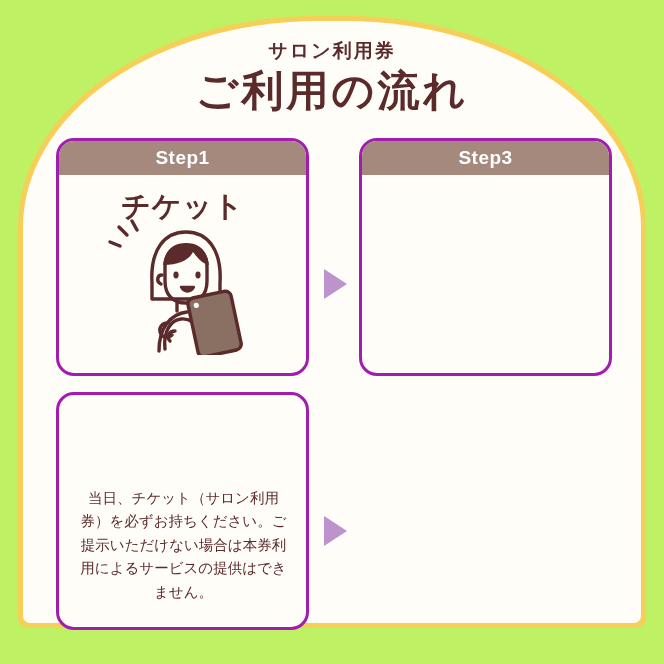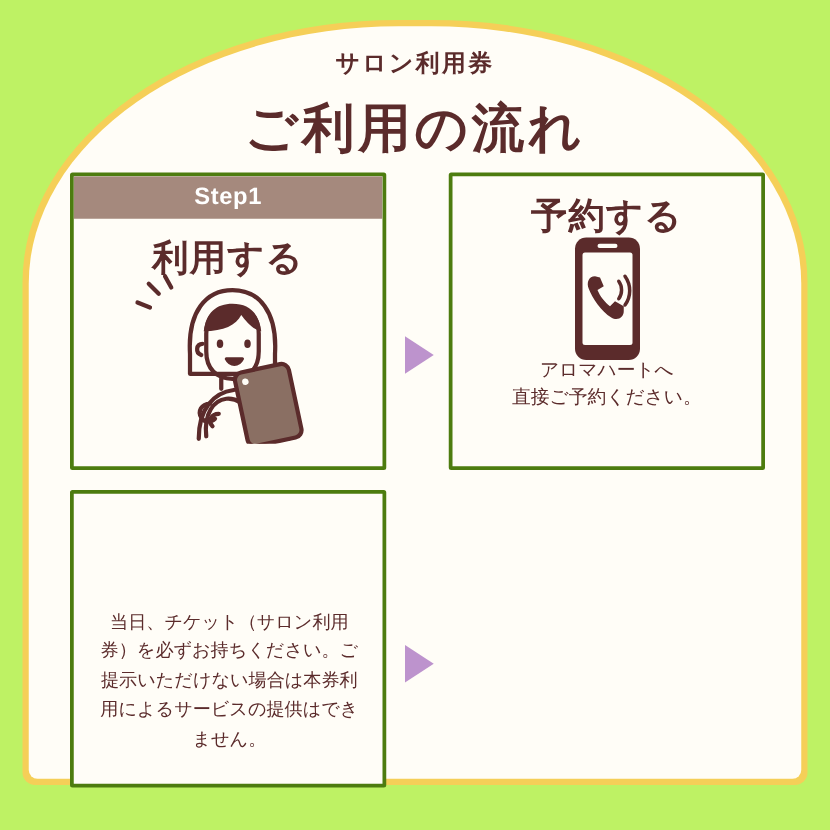--- a/index.html
+++ b/index.html
@@ -54,21 +54,21 @@
     text-align: center;
   }
   .head-sub {
     font-family: "Liberation Serif", serif;
     font-size: 19px;
     letter-spacing: 2px;
     color: #5b2b2b;
     font-weight: 700;
   }
   .head-main {
-    margin-top: 18px;
+    margin-top: 5px;
     font-family: "Liberation Serif", serif;
     font-size: 42px;
     letter-spacing: 3px;
     color: #5b2b2b;
     font-weight: 700;
     line-height: 1.05;
     text-align: center;
   }
 
   
@@ -79,22 +79,22 @@
     width: 556px;
     height: 492px;
     display: grid;
     grid-template-columns: 253px 253px;
     grid-template-rows: 238px 238px;
     column-gap: 50px;
     row-gap: 16px;
   }
   .card {
     position: relative;
-    border: 3px solid #4d7c0f;
-    border-radius: 2px;
+    border: 3px solid #a21caf;
+    border-radius: 18px;
     background: #fffdf7;
     box-sizing: border-box;
     overflow: hidden;
   }
   .card-head {
     height: 34px;
     background: #a5897d;
     color: #ffffff;
     font-size: 19px;
     font-weight: 700;
@@ -172,21 +172,21 @@
     <div class="head">
       <div class="head-sub">サロン利用券</div>
       <div class="head-main">ご利用の流れ</div>
     </div>
 
     <div class="grid">
 
       <div class="card">
         <div class="card-head">Step1</div>
         <div class="card-body">
-          <div class="card-title t-s1">利用する</div>
+          <div class="card-title t-s1">チケット</div>
           <div class="art art-girl">
             <svg width="156" height="136" viewBox="0 0 156 136" fill="none">
               <g stroke="#5b2b2b" stroke-width="3.4" stroke-linecap="round" stroke-linejoin="round" fill="none">
 
                 <line x1="22" y1="16" x2="14" y2="8"></line>
                 <line x1="32" y1="11" x2="27" y2="2"></line>
                 <line x1="15" y1="27" x2="5" y2="23"></line>
 
                 <path d="M47 64 C45 30 60 13 81 13 C102 13 117 30 115 64 L115 80 L47 80 Z"></path>
 
@@ -217,41 +217,21 @@
                 <rect x="86" y="76" width="44" height="60" rx="6" fill="#8a6f63" stroke="#5b2b2b" stroke-width="3.4"></rect>
                 <circle cx="94" cy="84" r="2.6" fill="#fffdf7"></circle>
               </g>
             </svg>
           </div>
         </div>
       </div>
 
 
       <div class="card">
-        <div class="card-body">
-          <div class="card-title t-s3">予約する</div>
-          <div class="art art-phone">
-            <svg width="74" height="104" viewBox="0 0 74 104" fill="none">
-              <rect x="11" y="3" width="52" height="98" rx="9" fill="#5b2b2b"></rect>
-              <rect x="17" y="15" width="40" height="74" rx="2" fill="#fffdf7"></rect>
-              <rect x="29" y="8" width="16" height="3.4" rx="1.7" fill="#fffdf7"></rect>
-              <g fill="#5b2b2b">
-                <path d="M27 34 C22 34 20 39 22 44 C25 52 32 62 40 67 C45 70 50 67 50 62 L50 58 L43 54 L39 58 C35 55 31 50 29 45 L34 42 L31 35 Z"></path>
-              </g>
-              <g stroke="#5b2b2b" stroke-width="2.8" fill="none" stroke-linecap="round">
-                <path d="M46 38 C49 42 49 48 46 52"></path>
-                <path d="M51 34 C56 41 56 50 51 57"></path>
-              </g>
-            </svg>
-          </div>
-          <div class="caption">
-            <div>アロマハートへ</div>
-            <div>直接ご予約ください。</div>
-          </div>
-        </div>
+        <div class="card-head">Step3</div>
       </div>
 
       <div class="card">
         <div class="card-body">
           <div class="fineprint">当日、チケット（サロン利用券）を必ずお持ちください。ご提示いただけない場合は本券利用によるサービスの提供はできません。</div>
         </div>
       </div>
 
     </div>
 

